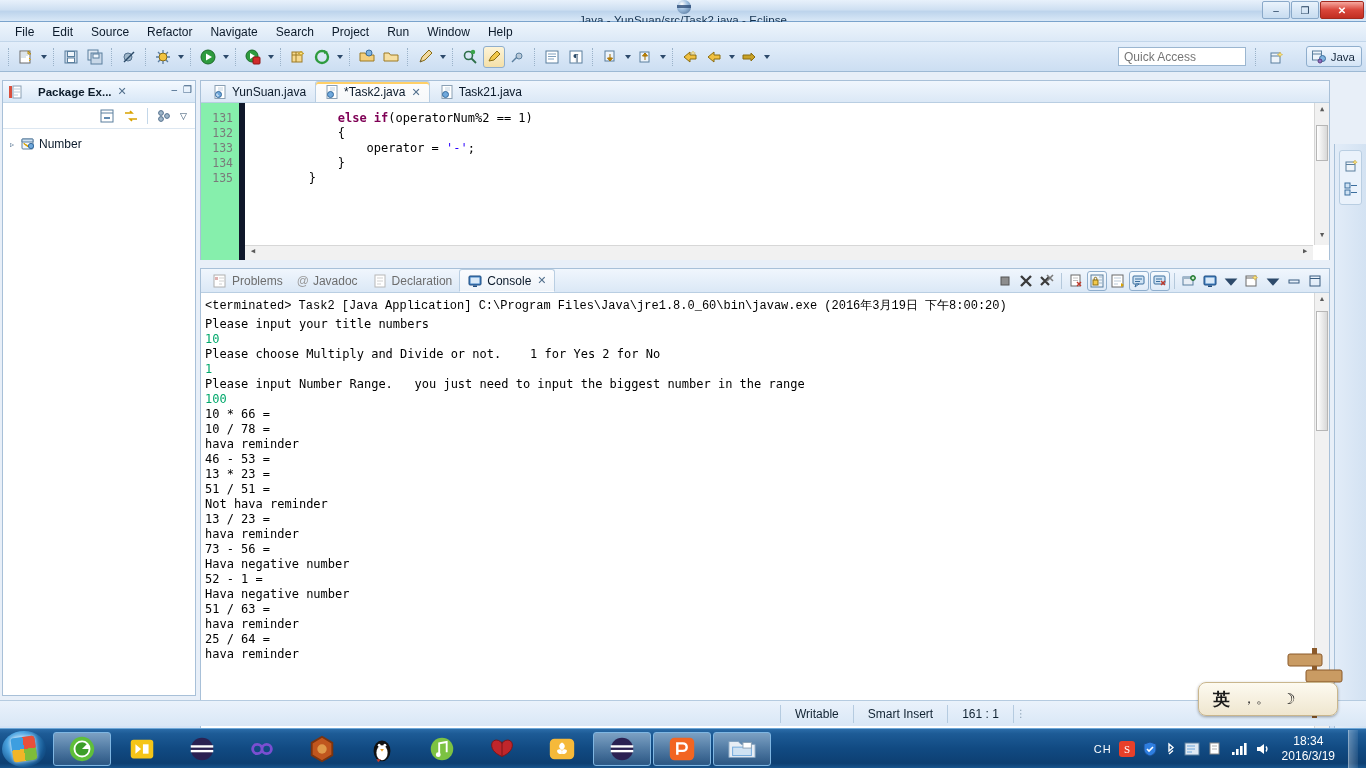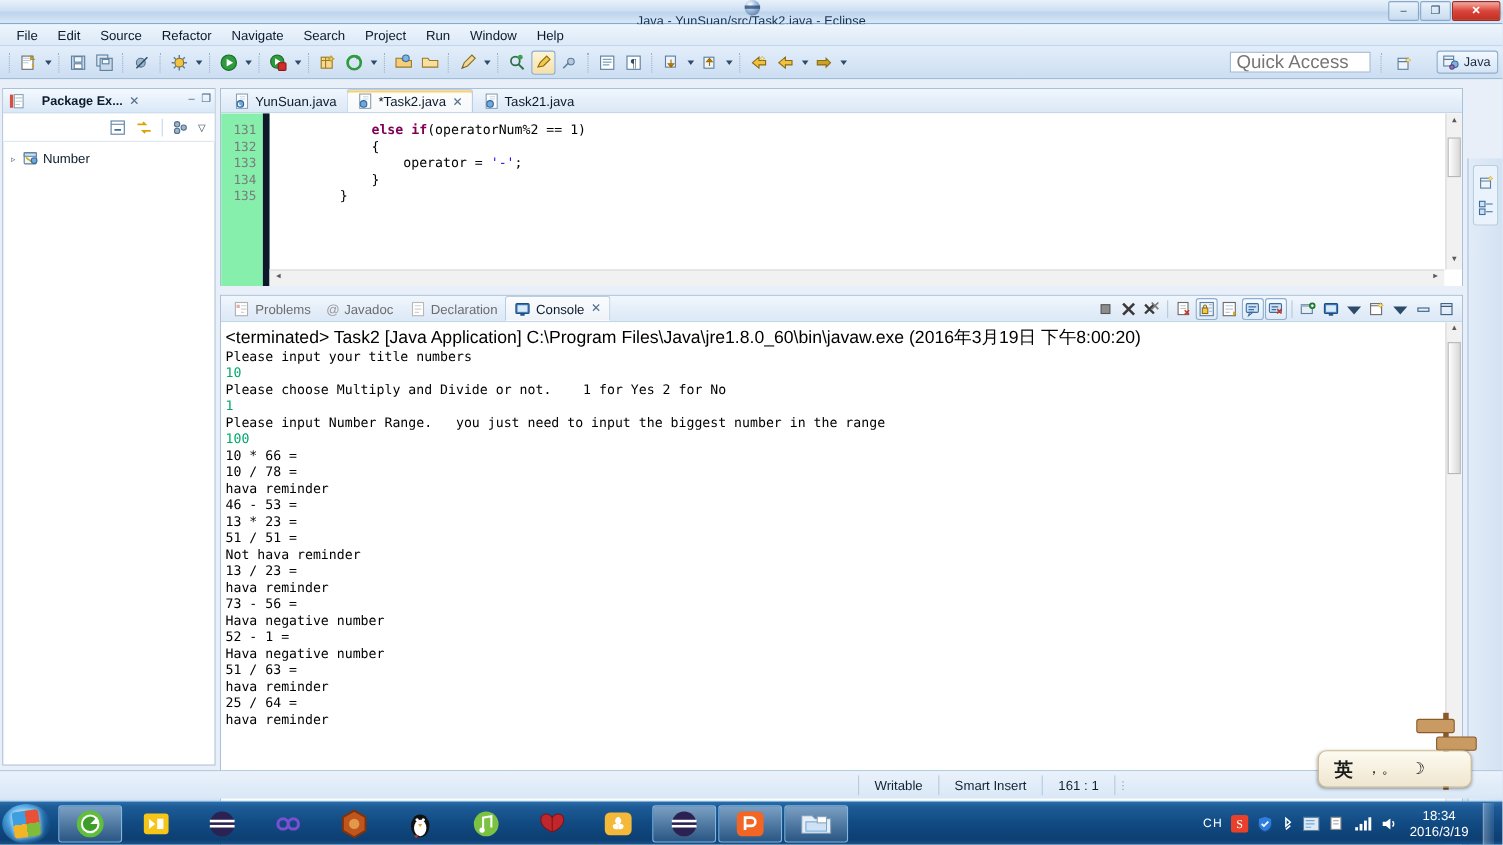--- a/index.html
+++ b/index.html
@@ -66,21 +66,21 @@
   .tb-arrow:after{
     content:""; border-left:3.5px solid transparent; border-right:3.5px solid transparent;
     border-top:4px solid #2d4a6b;
   }
   .tb-sep { width:2px; height:18px; margin:0 4px;
     border-left:1px dotted #9ab2c9; }
   .ico { width:16px; height:16px; display:block; }
 
   .quick-access {
     position:absolute; right:120px; top:5px; width:128px; height:19px;
-    background:#fff; border:1px solid #9bb6d0; font-size:17px; color:#333;
+    background:#fff; border:1px solid #9bb6d0; font-size:12px; color:#333;
     padding:1px 5px; line-height:17px;
   }
   .qa-sep { position:absolute; right:110px; top:6px; height:18px; border-left:1px dotted #9ab2c9; }
   .persp-open { position:absolute; right:78px; top:5px; width:22px; height:22px;
     display:flex; align-items:center; justify-content:center; }
   .persp-java {
     position:absolute; right:4px; top:4px; height:21px; padding:0 6px 0 4px;
     border:1px solid #8faecd; border-radius:3px;
     background:linear-gradient(to bottom,#f2f8ff,#d4e4f5);
     display:flex; align-items:center; gap:4px; font-size:11.5px; color:#16283d;
@@ -143,21 +143,21 @@
   .ctab { height:23px; display:flex; align-items:center; gap:4px; padding:0 7px;
     font-size:12px; color:#6d6d6d; }
   .ctab.selected { color:#0b1a2b;
     background:linear-gradient(to bottom,#fbfcfe,#eef3f9);
     border:1px solid #b9cee2; border-bottom-color:#fbfcfe; border-radius:3px 3px 0 0;}
   .ctools { position:absolute; right:4px; top:2px; display:flex; align-items:center; gap:1px; }
   .ctool { width:20px; height:20px; display:flex; align-items:center; justify-content:center; border-radius:3px;}
   .ctool.boxed{ border:1px solid #8faecd; background:linear-gradient(to bottom,#f7fbff,#dfeaf7);}
   .ctool-sep{ width:1px; height:16px; background:#b4c8db; margin:0 3px;}
   .console-body { position:relative; height:479px; background:#fff; }
-  .term-line { font-family:Liberation Sans, sans-serif; font-size:16px; color:#000;
+  .term-line { font-family:Liberation Mono, monospace; font-size:12px; color:#000;
     padding:4px 0 2px 4px; }
   .out { position:absolute; left:4px; top:24px; right:17px; bottom:17px; overflow:hidden;
     font-family:"DejaVu Sans Mono", monospace; font-size:12px; line-height:15px; }
   .oline { white-space:pre; color:#000; height:15px; }
   .oline.in { color:#00a86b; }
 
   
   .fastview { position:absolute; right:0; top:72px; width:32px; height:628px;
     background:linear-gradient(to right,#e2ecf8,#d3e2f2); border-left:1px solid #a8c0d8;}
   .fv-group{ margin:6px 4px; border:1px solid #b9cee2; border-radius:3px; background:#eaf2fb; padding:3px 0;}

